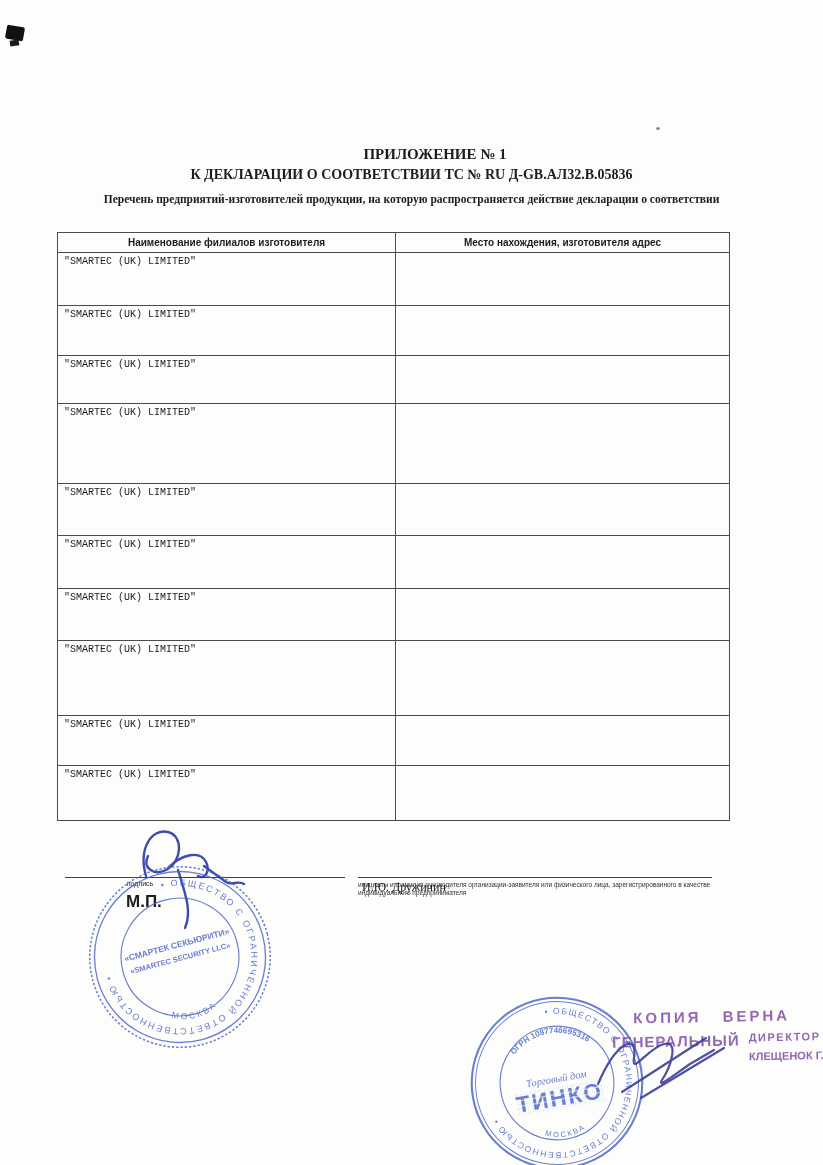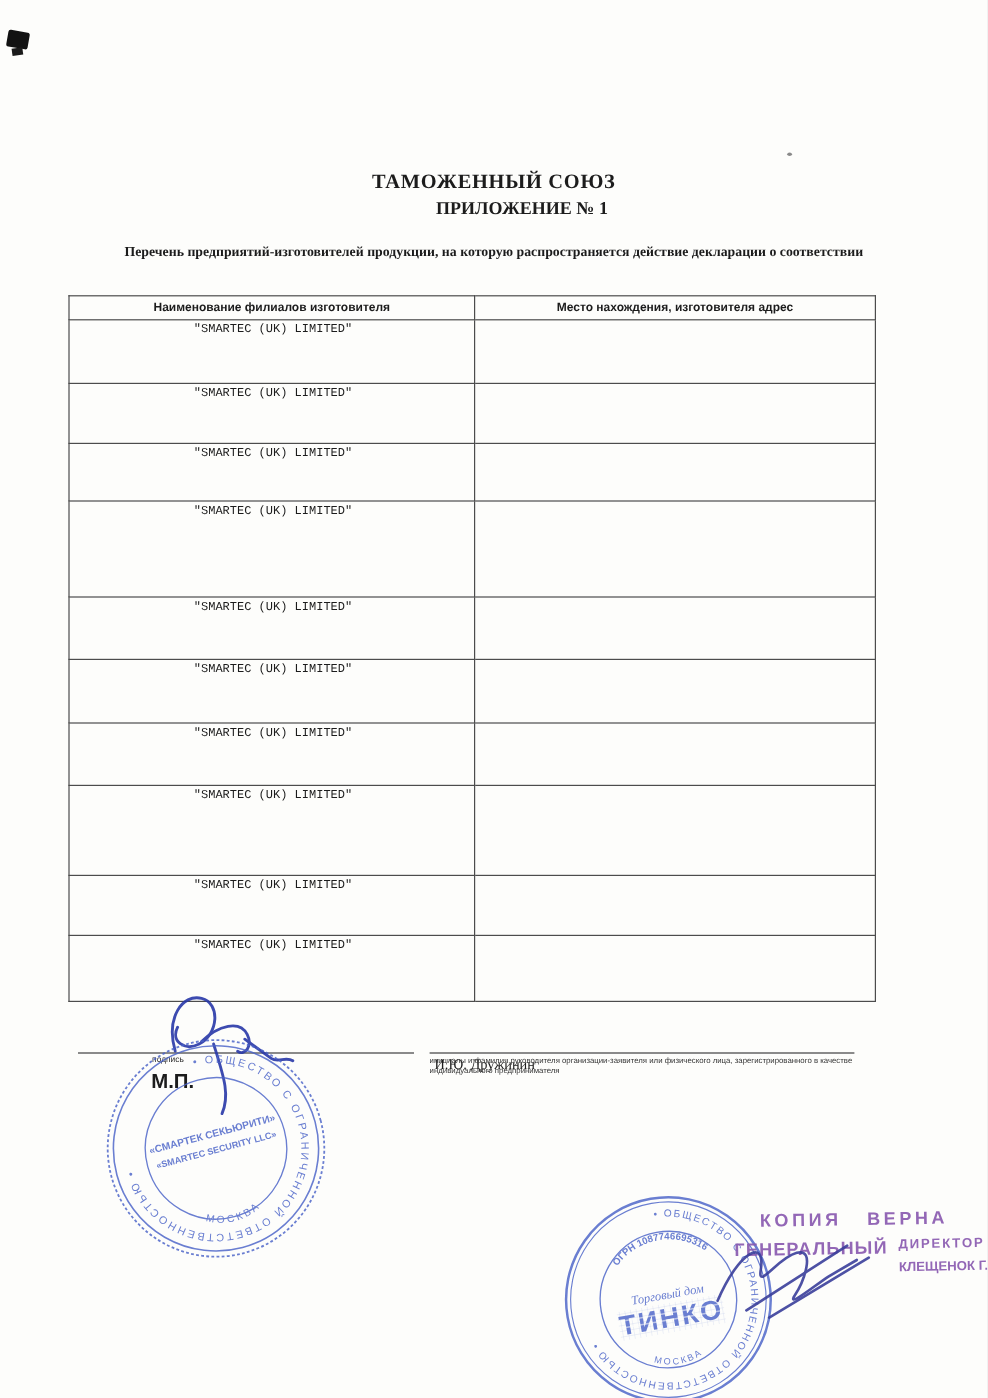--- a/index.html
+++ b/index.html
@@ -12,24 +12,24 @@
   
   .scan-blot { position:absolute; left:6px; top:26px; width:18px; height:14px; background:#121212; transform:rotate(10deg); border-radius:2px; }
   .scan-blot2 { position:absolute; left:10px; top:40px; width:9px; height:6px; background:#1a1a1a; transform:rotate(-8deg); }
   .scan-dot { position:absolute; left:656px; top:127px; width:4px; height:3px; background:#8a8a8a; border-radius:50%; }
 
   
   .titles { position:absolute; top:142px; left:0; width:100%; text-align:center; }
   .t1 { font-size:17px; font-weight:bold; letter-spacing:.6px; }
   .t2 { font-size:15px; font-weight:bold; margin-top:4px;padding-left:47px; }
   .t3 { font-size:14px; font-weight:bold; margin-top:4px; }
-  .t4 { font-size:11.5px; font-weight:bold; margin:20px auto 0; width:660px; line-height:14px; }
-
-  
-  .doc-table { position:absolute; left:57px; top:246px; width:672px; border-collapse:collapse; table-layout:fixed;text-align:center; }
+  .t4 { font-size:11.5px; font-weight:bold; margin:9px auto 0; width:660px; line-height:14px; }
+
+  
+  .doc-table { position:absolute; left:57px; top:232px; width:672px; border-collapse:collapse; table-layout:fixed; }
   .doc-table th, .doc-table td { border:1px solid #4c4c4c; }
   .doc-table th { font-family:"Liberation Sans", sans-serif; font-size:10px; font-weight:bold; height:17px; padding:1px 2px; }
   .doc-table td { font-family:"Liberation Mono", monospace; font-size:10px; vertical-align:top; padding:3px 4px 0 6px; }
 
   
   .sig-line { position:absolute; border-top:1.2px solid #3f3f3f; }
   .sig-line-left { left:65px; top:877px; width:280px; }
   .sig-line-right { left:358px; top:877px; width:354px; }
   .sig-caption { position:absolute; left:100px; top:880px; width:80px; text-align:center;
                  font-family:"Liberation Sans", sans-serif; font-size:7px; color:#2a2a2a; }
@@ -60,22 +60,22 @@
 </head>
 <body>
 
 <div class="page">
 
   <div class="scan-blot"></div>
   <div class="scan-blot2"></div>
   <div class="scan-dot"></div>
 
   <div class="titles">
-    <div class="t1">ТАМОЖЕННЫЙ СОЮЗ</div>
     <div class="t2">ПРИЛОЖЕНИЕ № 1</div>
+    <div class="t3">К ДЕКЛАРАЦИИ О СООТВЕТСТВИИ ТС № RU Д-GB.АЛ32.В.05836</div>
     <div class="t4">Перечень предприятий-изготовителей продукции, на которую распространяется действие декларации о соответствии</div>
   </div>
 
   <table class="doc-table">
     <colgroup>
         <col style="width:338px">
         <col style="width:334px">
       </colgroup>
     <tbody>
         <tr>

